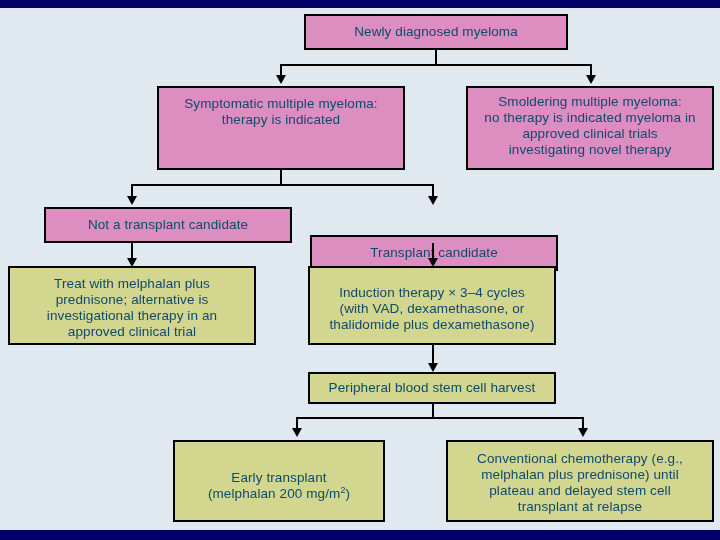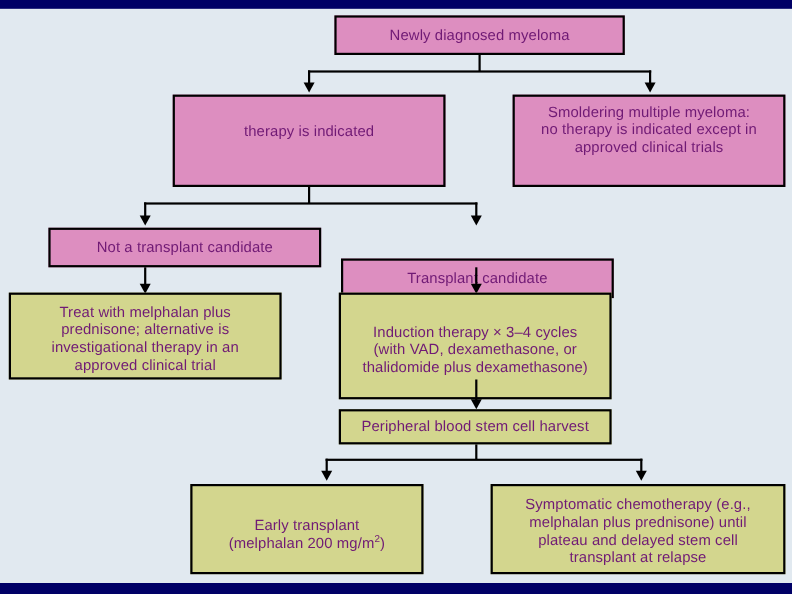--- a/index.html
+++ b/index.html
@@ -25,21 +25,21 @@
   .bar-bottom { bottom: 0; height: 10px; }
 
   .node {
     position: absolute;
     box-sizing: border-box;
     border: 2px solid #000000;
     display: flex;
     align-items: flex-start;
     justify-content: center;
     text-align: center;
-    color: #701a75;
+    color: #0c4a6e;
     font-size: 13.5px;
     line-height: 16px;
     letter-spacing: 0.1px;
   }
   .node .txt {
     display: block;
     width: 100%;
     padding: 0 6px;
   }
   .node.pink { background: #dd8ec0; }
@@ -80,30 +80,31 @@
 
   <div class="vline" style="left:435px; top:50px; height:15px;"></div>
   <div class="hline" style="left:280px; top:64px; width:312px;"></div>
   <div class="vline" style="left:280px; top:64px; height:13px;"></div>
   <div class="arrow" style="left:276px; top:75px;"></div>
   <div class="vline" style="left:590px; top:64px; height:13px;"></div>
   <div class="arrow" style="left:586px; top:75px;"></div>
 
   <div class="node pink" style="left:157px; top:86px; width:248px; height:84px; padding-top:8px;">
     <span class="txt">
-      <br>
+      <span>Symptomatic multiple myeloma:</span><br>
       <span>therapy is indicated</span>
     </span>
   </div>
 
   <div class="node pink" style="left:466px; top:86px; width:248px; height:84px; padding-top:6px;">
     <span class="txt">
       <span>Smoldering multiple myeloma:</span><br>
-      <span>no therapy is indicated except in</span><br>
+      <span>no therapy is indicated myeloma in</span><br>
       <span>approved clinical trials</span><br>
+      <span>investigating novel therapy</span>
     </span>
   </div>
 
   <div class="vline" style="left:280px; top:170px; height:15px;"></div>
   <div class="hline" style="left:131px; top:184px; width:303px;"></div>
   <div class="vline" style="left:131px; top:184px; height:14px;"></div>
   <div class="arrow" style="left:127px; top:196px;"></div>
   <div class="vline" style="left:432px; top:184px; height:14px;"></div>
   <div class="arrow" style="left:428px; top:196px;"></div>
 
@@ -123,21 +124,21 @@
 
   <div class="node olive" style="left:8px; top:266px; width:248px; height:79px; padding-top:4px;">
     <span class="txt">
       <span>Treat with melphalan plus</span><br>
       <span>prednisone; alternative is</span><br>
       <span>investigational therapy in an</span><br>
       <span>approved clinical trial</span>
     </span>
   </div>
 
-  <div class="node olive" style="left:308px; top:266px; width:248px; height:97px; padding-top:6px;">
+  <div class="node olive" style="left:308px; top:266px; width:248px; height:79px; padding-top:6px;">
     <span class="txt">
       <span>Induction therapy × 3–4 cycles</span><br>
       <span>(with VAD, dexamethasone, or</span><br>
       <span>thalidomide plus dexamethasone)</span>
     </span>
   </div>
 
   <div class="vline" style="left:432px; top:345px; height:20px;"></div>
   <div class="arrow" style="left:428px; top:363px;"></div>
 
@@ -154,20 +155,20 @@
 
   <div class="node olive" style="left:173px; top:440px; width:212px; height:82px; padding-top:10px;">
     <span class="txt">
       <span>Early transplant</span><br>
       <span>(melphalan 200 mg/m</span><sup>2</sup><span>)</span>
     </span>
   </div>
 
   <div class="node olive" style="left:446px; top:440px; width:268px; height:82px; padding-top:4px;">
     <span class="txt">
-      <span>Symptomatic chemotherapy (e.g.,</span><br>
+      <span>Conventional chemotherapy (e.g.,</span><br>
       <span>melphalan plus prednisone) until</span><br>
       <span>plateau and delayed stem cell</span><br>
       <span>transplant at relapse</span>
     </span>
   </div>
 
 </div>
 
 </body></html>

